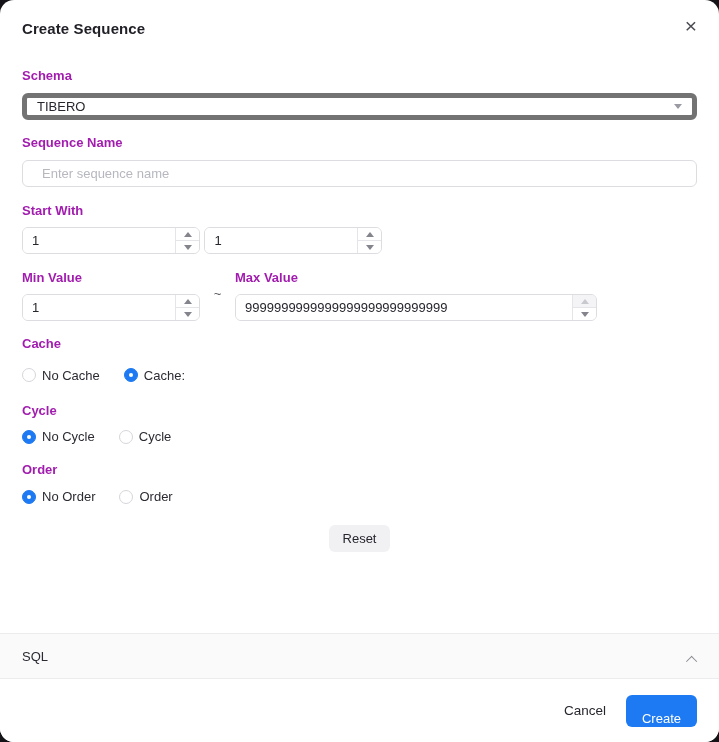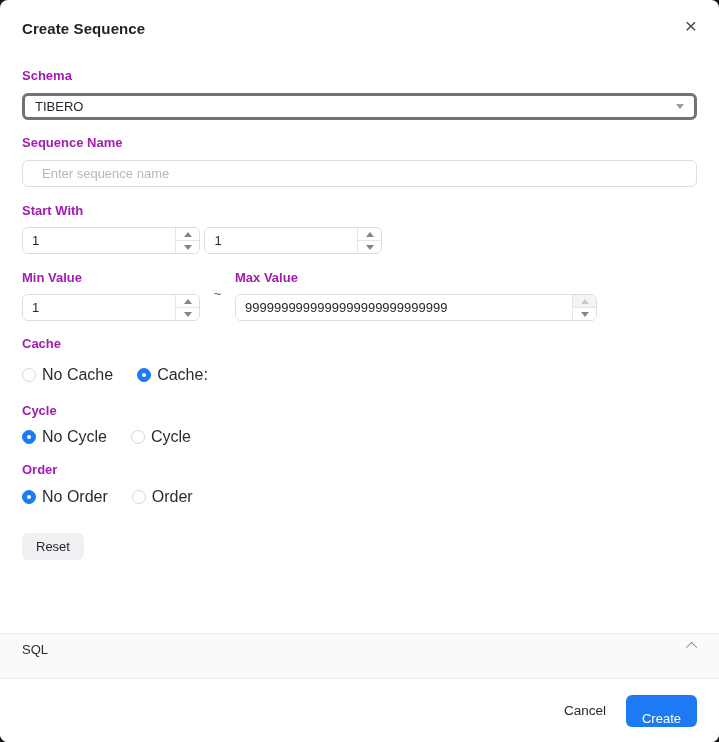--- a/index.html
+++ b/index.html
@@ -1,34 +1,34 @@
 <!DOCTYPE html>
 <html><head>
 <meta charset="utf-8">
 <style>
   * { margin:0; padding:0; box-sizing:border-box; }
   html,body { width:719px; height:742px; background:#141418; font-family:"Liberation Sans", sans-serif; }
   .dialog {
-    position:absolute; inset:0; background:#ffffff; border-radius:8px;
+    position:absolute; inset:0; background:#ffffff; border-radius:14px;
     display:flex; flex-direction:column; overflow:hidden;
     color:#26262e;
   }
   
   .hdr { display:flex; justify-content:space-between; align-items:flex-start; padding:20px 22px 0 22px; }
   .hdr-title { font-size:15px; font-weight:700; color:#1f1f26; letter-spacing:.1px; }
   .close-btn { background:none; border:none; cursor:pointer; font-size:21px; line-height:16px; color:#4a4a52; padding:0; margin-top:-2px; }
   
   .content { padding:0 22px; }
   .field-label { font-size:13px; font-weight:700; color:#a21caf; line-height:14px; }
   .mt-lg { margin-top:32px; }
   .mt-md { margin-top:16px; }
   .mt-sm { margin-top:17px; }
   
   .select {
-    margin-top:10px; height:27px; width:100%; border:3px solid #737373; border-radius:6px;
+    margin-top:10px; height:27px; width:100%; border:5px solid #737373; border-radius:6px;
     display:flex; align-items:center; justify-content:space-between; padding:0 10px; background:#fff; cursor:pointer;
   }
   .select-value { font-size:13px; color:#26262e; }
   .caret-down { width:0; height:0; border-left:4px solid transparent; border-right:4px solid transparent; border-top:5px solid #9a9aa2; }
   
   .text-input {
     margin-top:10px; height:27px; width:100%; border:1px solid #dcdce1; border-radius:6px;
     padding:0 19px; font-size:13px; font-family:"Liberation Sans", sans-serif; color:#26262e; outline:none; display:block;
   }
   .text-input::placeholder { color:#b7b7c0; }
@@ -53,32 +53,32 @@
   
   .radio-row { display:flex; align-items:center; margin-top:11px; height:26px; }
   .radio-item { display:flex; align-items:center; cursor:pointer; margin-right:24px; }
   .radio-circle {
     width:14px; height:14px; border-radius:50%; border:1px solid #d6d6db; background:#fff; position:relative; flex:none;
   }
   .radio-circle[data-checked="true"] { border-color:#1d7af3; background:#1d7af3; }
   .radio-circle[data-checked="true"]::after {
     content:""; position:absolute; left:4px; top:4px; width:4px; height:4px; border-radius:50%; background:#fff;
   }
-  .radio-label { font-size:16px; color:#2b2b33; margin-left:6px; }
+  .radio-label { font-size:13px; color:#2b2b33; margin-left:6px; }
   .cache-num { margin-top:0; margin-left:6px; }
   
-  .reset-row { display:flex; justify-content:flex-start; margin-top:29px; }
+  .reset-row { display:flex; justify-content:center; margin-top:21px; }
   .reset-btn {
     height:27px; padding:0 14px; background:#f1f1f4; border:none; border-radius:6px;
     font-size:13px; font-family:"Liberation Sans", sans-serif; color:#26262e; cursor:pointer;
   }
   
   .sql-bar {
     margin-top:auto; height:46px; background:#fafafb; border-top:1px solid #ececef; border-bottom:1px solid #ececef;
-    display:flex; align-items:flex-start; justify-content:space-between; padding:8px 22px; cursor:pointer;
+    display:flex; align-items:flex-end; justify-content:space-between; padding:14px 22px; cursor:pointer;
   }
   .sql-label { font-size:13px; color:#2a2a33; }
   .chevron-up { width:8px; height:8px; border-left:1.5px solid #8a8a92; border-top:1.5px solid #8a8a92; transform:rotate(45deg) translateY(2px); }
   
   .ftr { height:63px; display:flex; align-items:center; justify-content:flex-end; padding:0 22px; background:#fff; }
   .cancel-btn { background:none; border:none; font-size:13.5px; font-family:"Liberation Sans", sans-serif; color:#26262e; cursor:pointer; margin-right:20px; }
   .create-btn {
     min-width:66px; height:30px; padding:16px 16px; background:#1d7af3; color:#ffffff; border:none; border-radius:6px;
     font-size:13px; font-family:"Liberation Sans", sans-serif; cursor:pointer;
   }

